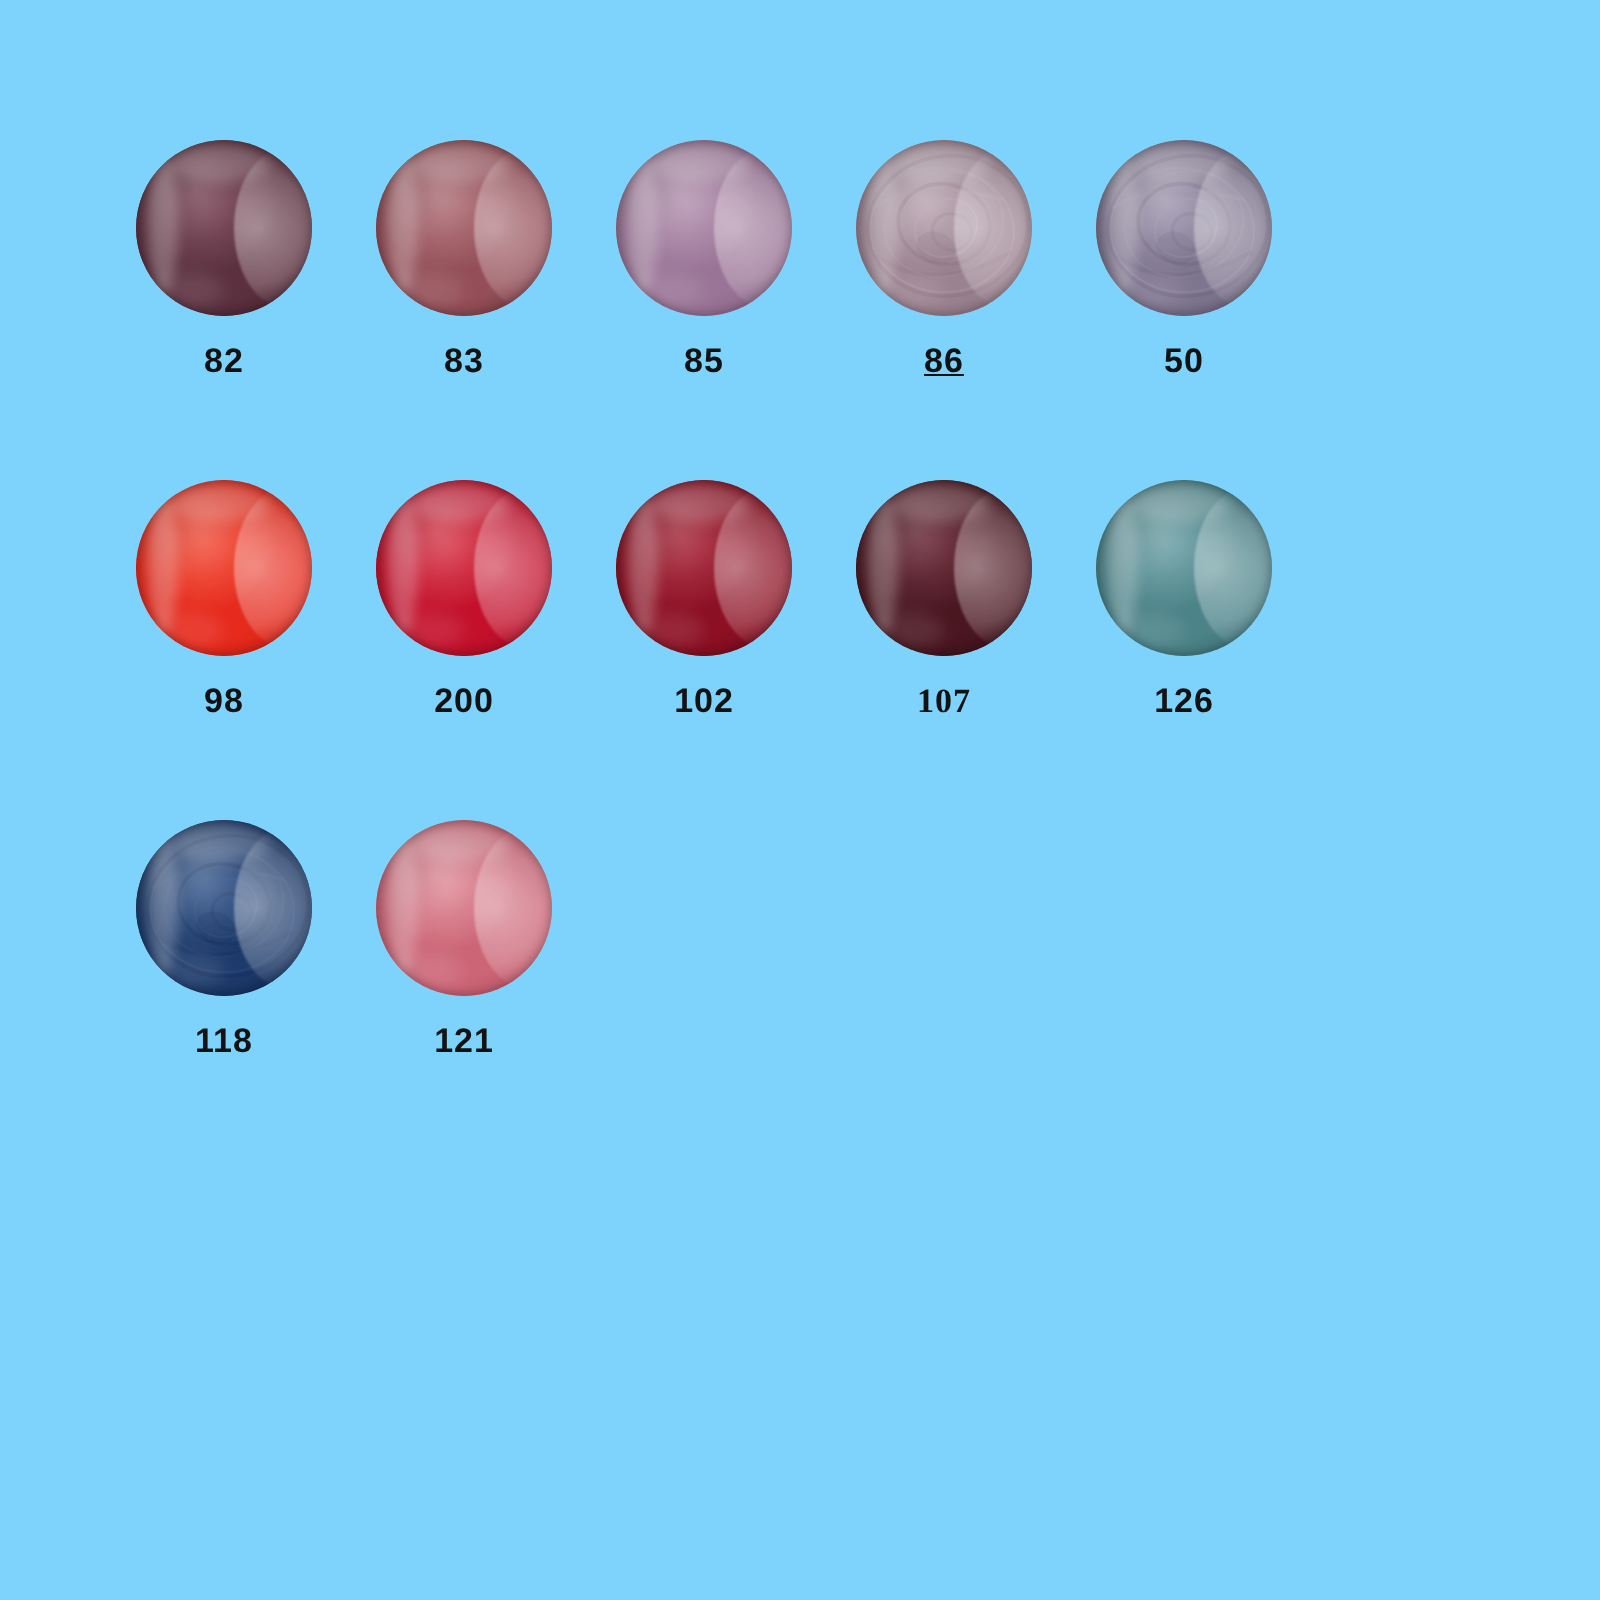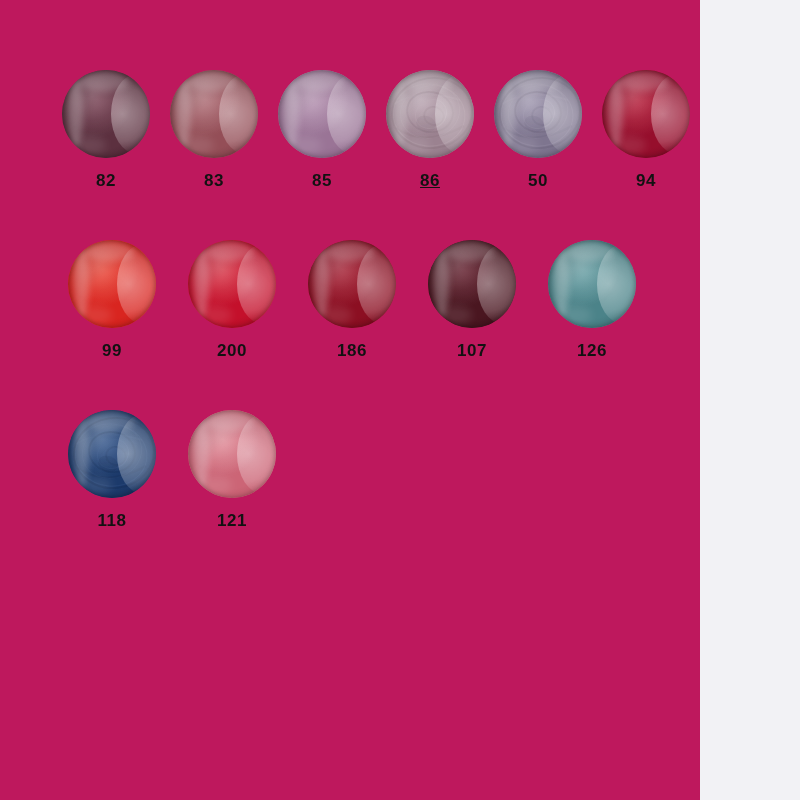--- a/index.html
+++ b/index.html
@@ -10,25 +10,25 @@
   body {
     width: 800px;
     height: 800px;
     background: #f2f2f5;
     font-family: "Liberation Sans", sans-serif;
     overflow: hidden;
   }
 
   #swatch-board {
     position: relative;
-    width: 700px;
+    width: 800px;
     height: 800px;
     box-sizing: border-box;
     padding: 70px 0 0 0;
-    background: #be185d;
+    background: #7dd3fc;
   }
 
   .swatch-row {
     display: flex;
     flex-direction: row;
     justify-content: flex-start;
     align-items: flex-start;
     margin: 0 0 0 52px;
     height: 170px;
   }
@@ -261,51 +261,36 @@
             <div class="shade"></div>
             <div class="crescent" style="background: radial-gradient(at 22% 50%, rgba(255, 255, 255, 0.42) 0%, rgba(255, 255, 255, 0.22) 48%, rgba(255, 255, 255, 0) 74%);"></div>
             <div class="sheen-left"></div>
             <div class="rim-top"></div>
             <div class="bounce"></div>
             <div class="edge"></div>
           </div>
         </div>
         <div class="swatch-label" style="color: rgb(18, 18, 18);">50</div>
       </div>
-      <div class="swatch-cell">
-        <div class="dot-wrap">
-          <div class="dot" style="background: rgb(150, 14, 44);">
-            <div class="body" style="background: radial-gradient(circle at 40% 34%, rgb(184, 36, 63) 0%, rgb(150, 14, 44) 45%, rgb(150, 14, 44) 64%, rgb(109, 8, 32) 100%);"></div>
-            <div class="swirl"></div>
-            <div class="shade"></div>
-            <div class="crescent" style="background: radial-gradient(at 22% 50%, rgba(255, 255, 255, 0.42) 0%, rgba(255, 255, 255, 0.22) 48%, rgba(255, 255, 255, 0) 74%);"></div>
-            <div class="sheen-left"></div>
-            <div class="rim-top"></div>
-            <div class="bounce"></div>
-            <div class="edge"></div>
-          </div>
-        </div>
-        <div class="swatch-label" style="color: rgb(18, 18, 18);">94</div>
-      </div>
     </div>
     <div class="swatch-row">
       <div class="swatch-cell">
         <div class="dot-wrap">
-          <div class="dot" style="background: rgb(217, 37, 32);">
-            <div class="body" style="background: radial-gradient(circle at 40% 34%, rgb(234, 74, 60) 0%, rgb(217, 37, 32) 45%, rgb(217, 37, 32) 64%, rgb(168, 23, 19) 100%);"></div>
-            <div class="swirl"></div>
-            <div class="shade"></div>
-            <div class="crescent" style="background: radial-gradient(at 22% 50%, rgba(255, 255, 255, 0.42) 0%, rgba(255, 255, 255, 0.22) 48%, rgba(255, 255, 255, 0) 74%);"></div>
-            <div class="sheen-left"></div>
-            <div class="rim-top"></div>
-            <div class="bounce"></div>
-            <div class="edge"></div>
-          </div>
-        </div>
-        <div class="swatch-label" style="color: rgb(18, 18, 18);">99</div>
+          <div class="dot" style="background: rgb(230, 42, 28);">
+            <div class="body" style="background: radial-gradient(circle at 40% 34%, rgb(244, 81, 60) 0%, rgb(230, 42, 28) 45%, rgb(230, 42, 28) 64%, rgb(184, 26, 17) 100%);"></div>
+            <div class="swirl"></div>
+            <div class="shade"></div>
+            <div class="crescent" style="background: radial-gradient(at 22% 50%, rgba(255, 255, 255, 0.42) 0%, rgba(255, 255, 255, 0.22) 48%, rgba(255, 255, 255, 0) 74%);"></div>
+            <div class="sheen-left"></div>
+            <div class="rim-top"></div>
+            <div class="bounce"></div>
+            <div class="edge"></div>
+          </div>
+        </div>
+        <div class="swatch-label" style="color: rgb(18, 18, 18);">98</div>
       </div>
       <div class="swatch-cell">
         <div class="dot-wrap">
           <div class="dot" style="background: rgb(196, 16, 43);">
             <div class="body" style="background: radial-gradient(circle at 40% 34%, rgb(217, 59, 76) 0%, rgb(196, 16, 43) 45%, rgb(196, 16, 43) 64%, rgb(149, 10, 32) 100%);"></div>
             <div class="swirl"></div>
             <div class="shade"></div>
             <div class="crescent" style="background: radial-gradient(at 22% 50%, rgba(255, 255, 255, 0.42) 0%, rgba(255, 255, 255, 0.22) 48%, rgba(255, 255, 255, 0) 74%);"></div>
             <div class="sheen-left"></div>
             <div class="rim-top"></div>
@@ -321,36 +306,36 @@
             <div class="body" style="background: radial-gradient(circle at 40% 34%, rgb(168, 38, 57) 0%, rgb(140, 15, 34) 45%, rgb(140, 15, 34) 64%, rgb(102, 8, 24) 100%);"></div>
             <div class="swirl"></div>
             <div class="shade"></div>
             <div class="crescent" style="background: radial-gradient(at 22% 50%, rgba(255, 255, 255, 0.42) 0%, rgba(255, 255, 255, 0.22) 48%, rgba(255, 255, 255, 0) 74%);"></div>
             <div class="sheen-left"></div>
             <div class="rim-top"></div>
             <div class="bounce"></div>
             <div class="edge"></div>
           </div>
         </div>
-        <div class="swatch-label" style="color: rgb(18, 18, 18);">186</div>
+        <div class="swatch-label" style="color: rgb(18, 18, 18);">102</div>
       </div>
       <div class="swatch-cell">
         <div class="dot-wrap">
           <div class="dot" style="background: rgb(74, 22, 32);">
             <div class="body" style="background: radial-gradient(circle at 40% 34%, rgb(103, 36, 50) 0%, rgb(74, 22, 32) 45%, rgb(74, 22, 32) 64%, rgb(49, 13, 22) 100%);"></div>
             <div class="swirl"></div>
             <div class="shade"></div>
             <div class="crescent" style="background: radial-gradient(at 22% 50%, rgba(255, 255, 255, 0.42) 0%, rgba(255, 255, 255, 0.22) 48%, rgba(255, 255, 255, 0) 74%);"></div>
             <div class="sheen-left"></div>
             <div class="rim-top"></div>
             <div class="bounce"></div>
             <div class="edge"></div>
           </div>
         </div>
-        <div class="swatch-label" style="color: rgb(18, 18, 18);">107</div>
+        <div class="swatch-label" style="color: rgb(18, 18, 18); font-family: Liberation Serif, serif;">107</div>
       </div>
       <div class="swatch-cell">
         <div class="dot-wrap">
           <div class="dot" style="background: rgb(75, 131, 137);">
             <div class="body" style="background: radial-gradient(circle at 40% 34%, rgb(110, 163, 168) 0%, rgb(75, 131, 137) 45%, rgb(75, 131, 137) 64%, rgb(52, 98, 103) 100%);"></div>
             <div class="swirl"></div>
             <div class="shade"></div>
             <div class="crescent" style="background: radial-gradient(at 22% 50%, rgba(255, 255, 255, 0.42) 0%, rgba(255, 255, 255, 0.22) 48%, rgba(255, 255, 255, 0) 74%);"></div>
             <div class="sheen-left"></div>
             <div class="rim-top"></div>

